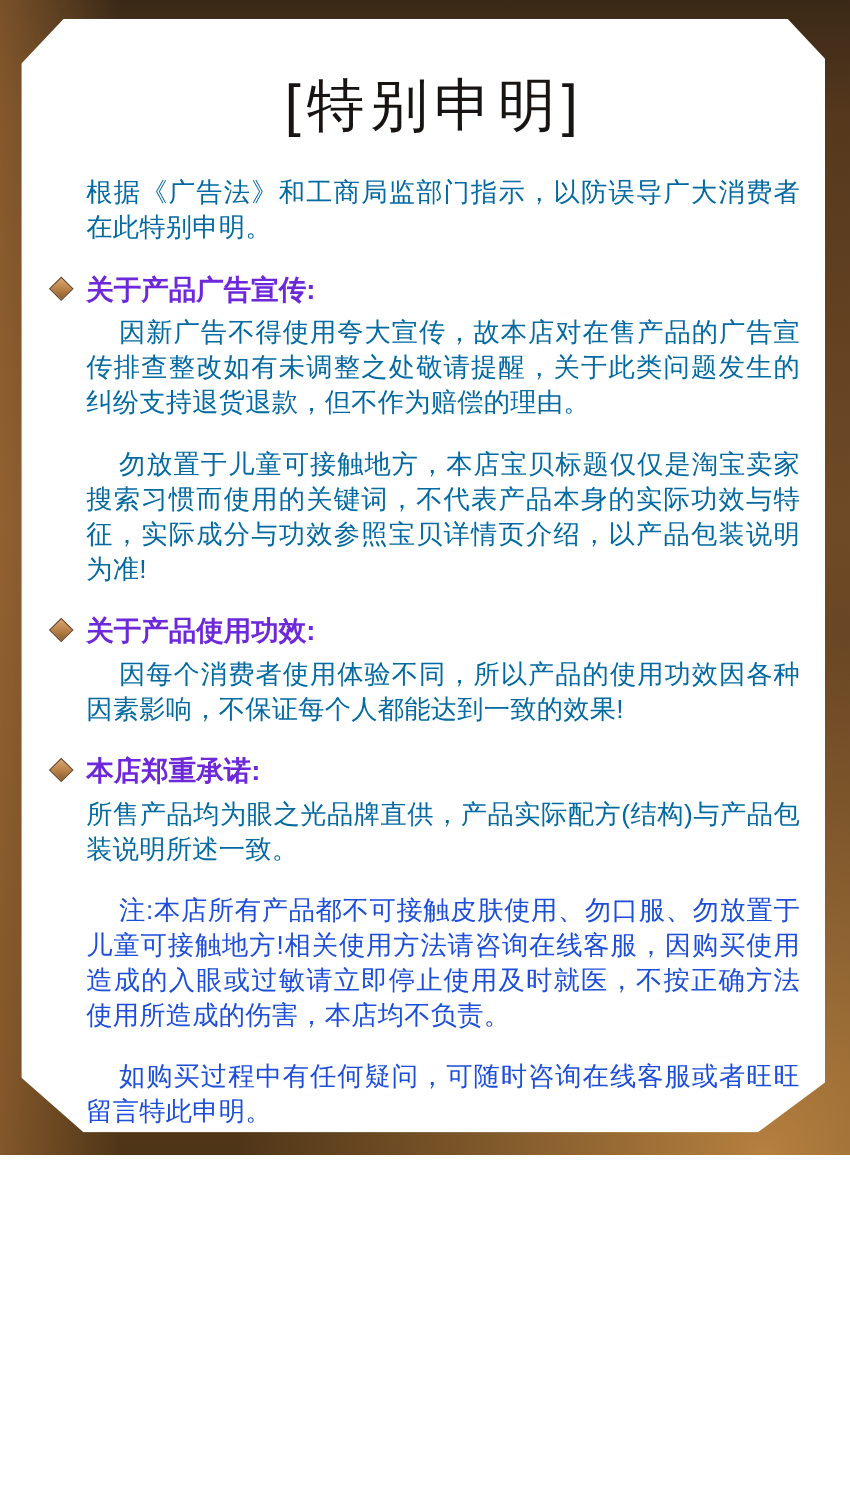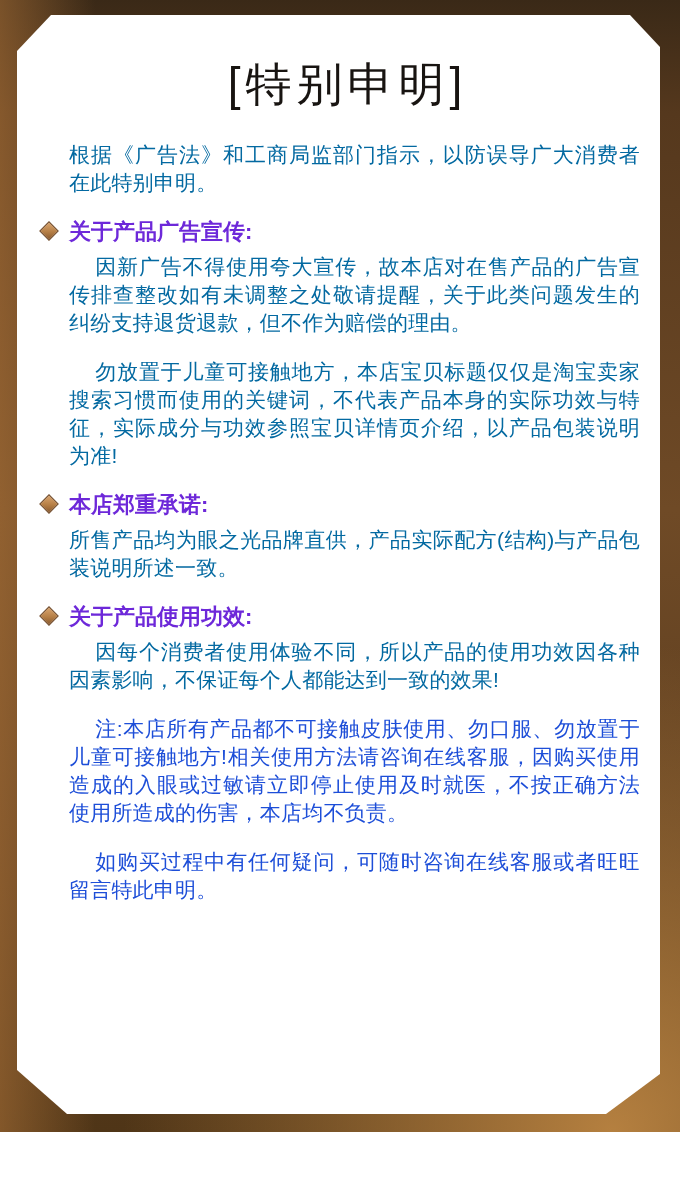--- a/index.html
+++ b/index.html
@@ -2,21 +2,21 @@
 <html><head>
 <meta charset="utf-8">
 <style>
   html,body{margin:0;padding:0;}
   body{
     width:680px;height:1200px;overflow:hidden;
     font-family:"Liberation Sans","DejaVu Sans",sans-serif;
   }
   
   .frame{
-    position:relative;width:680px;height:1132px;
+    position:relative;width:680px;height:924px;
     background-image:
       linear-gradient(90deg, rgba(173,115,57,.55) 0%, rgba(173,115,57,0) 14%),
       radial-gradient(circle at 90% 100%, rgba(192,136,68,.9) 0%, rgba(192,136,68,0) 38%),
       linear-gradient(180deg,#3a2917 0%,#55381d 10%,#6f4a26 45%,#5d3e1f 78%,#4f3517 100%);
   }
   
   .card{
     position:absolute;left:17px;top:15px;right:20px;bottom:18px;
     background:#ffffff;
     clip-path:polygon(34px 0, calc(100% - 30px) 0, 100% 32px,
@@ -77,31 +77,31 @@
       <p class="para indent">因新广告不得使用夸大宣传，故本店对在售产品的广告宣传排查整改如有未调整之处敬请提醒，关于此类问题发生的纠纷支持退货退款，但不作为赔偿的理由。</p>
     </div>
 
     <div class="section">
       <p class="para indent">勿放置于儿童可接触地方，本店宝贝标题仅仅是淘宝卖家搜索习惯而使用的关键词，不代表产品本身的实际功效与特征，实际成分与功效参照宝贝详情页介绍，以产品包装说明为准!</p>
     </div>
 
     <div class="section">
       <h2 class="heading">
         <span class="diamond"></span>
-        <span>本店郑重承诺:</span>
+        <span>关于产品使用功效:</span>
       </h2>
-      <p class="para">所售产品均为眼之光品牌直供，产品实际配方(结构)与产品包装说明所述一致。</p>
+      <p class="para indent">因每个消费者使用体验不同，所以产品的使用功效因各种因素影响，不保证每个人都能达到一致的效果!</p>
     </div>
 
     <div class="section">
       <h2 class="heading">
         <span class="diamond"></span>
-        <span>关于产品使用功效:</span>
+        <span>本店郑重承诺:</span>
       </h2>
-      <p class="para indent">因每个消费者使用体验不同，所以产品的使用功效因各种因素影响，不保证每个人都能达到一致的效果!</p>
+      <p class="para">所售产品均为眼之光品牌直供，产品实际配方(结构)与产品包装说明所述一致。</p>
     </div>
 
     <p class="para brown indent block">注:本店所有产品都不可接触皮肤使用、勿口服、勿放置于儿童可接触地方!相关使用方法请咨询在线客服，因购买使用造成的入眼或过敏请立即停止使用及时就医，不按正确方法使用所造成的伤害，本店均不负责。</p>
 
 
 
     <p class="para brown indent block">如购买过程中有任何疑问，可随时咨询在线客服或者旺旺留言特此申明。</p>
 
   </div>
 </div>

